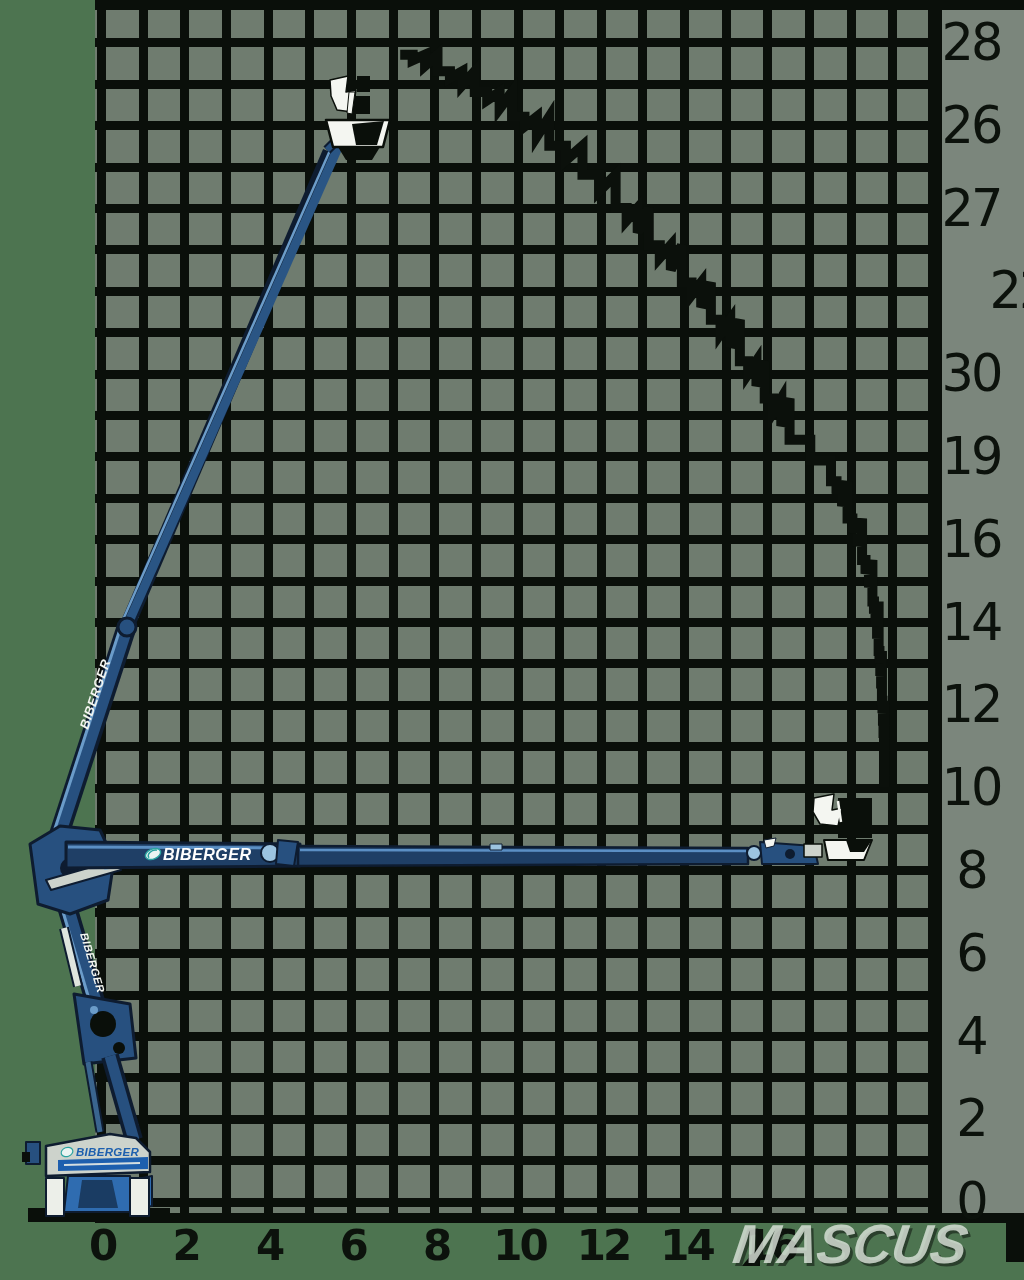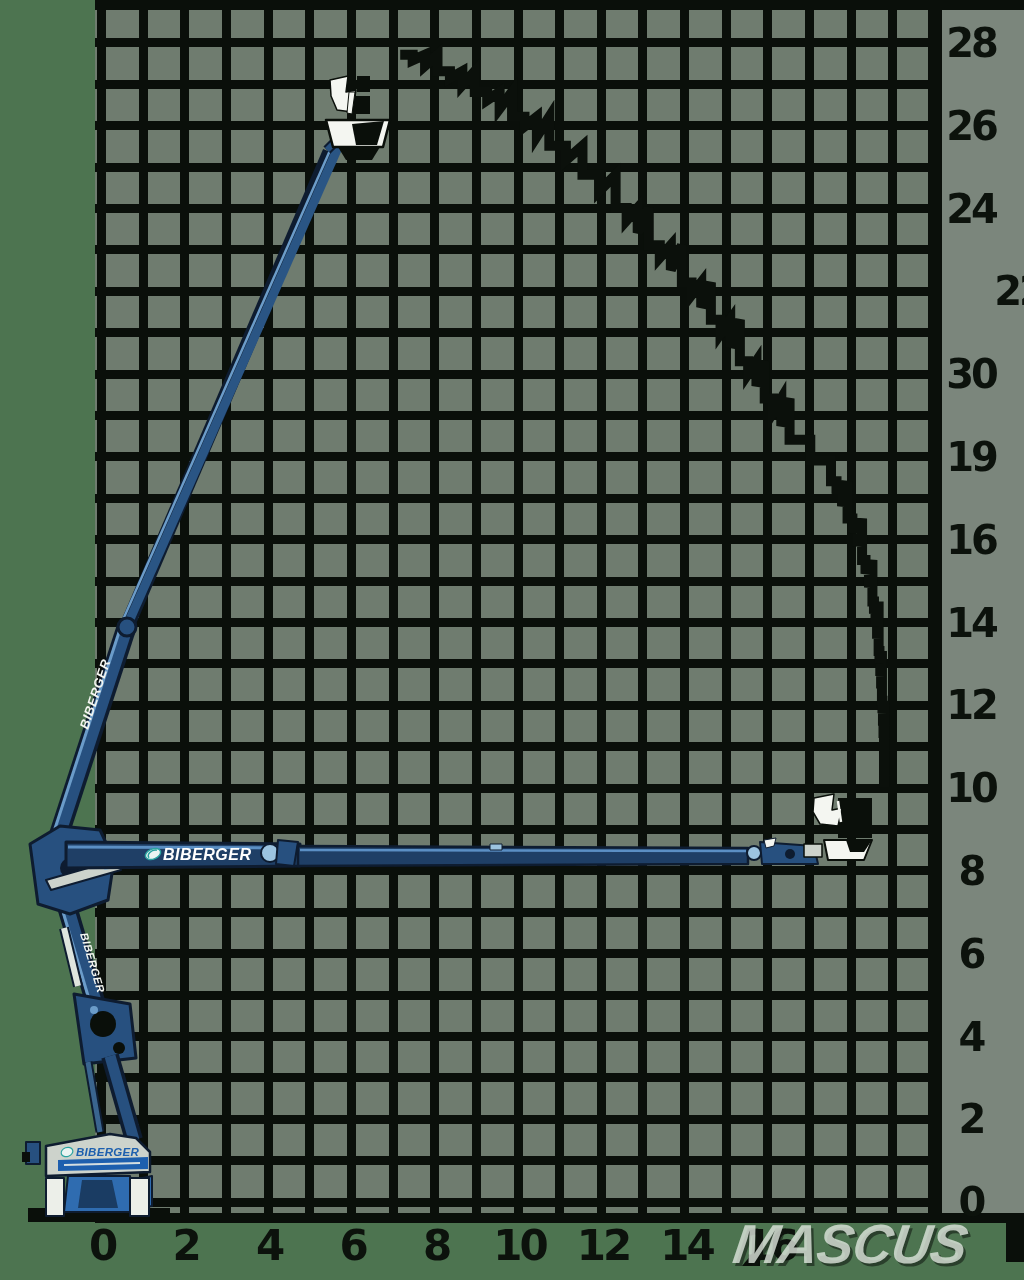--- a/index.html
+++ b/index.html
@@ -13,21 +13,21 @@
       repeating-linear-gradient(to right,#0a0f0a 0 9px,transparent 9px 41.65px),
       repeating-linear-gradient(to bottom,#0a0f0a 0 9px,transparent 9px 41.4px);
     background-position:2px 0,0 -3px;}
   .right-strip{position:absolute;left:942px;top:0;width:82px;height:1215px;background:#7b867c;}
   .right-bar{position:absolute;left:928px;top:0;width:14px;height:1223px;background:#0a0f0a;}
   .top-bar{position:absolute;left:95px;top:0;width:929px;height:10px;background:#0a0f0a;}
   .bottom-bar{position:absolute;left:95px;top:1213px;width:929px;height:10px;background:#0a0f0a;}
 
   .axis-layer{position:absolute;left:0;top:0;width:1024px;height:1280px;pointer-events:none;}
   .ylab{position:absolute;left:938px;width:66px;height:44px;text-align:center;
-    font-weight:bold;font-size:40px;line-height:44px;letter-spacing:-3px;color:#0c120c;}
+    font-weight:normal;font-size:51px;line-height:44px;letter-spacing:-3px;color:#0c120c;}
   .xlab{position:absolute;top:1226px;width:74px;height:40px;text-align:center;
     font-weight:bold;font-size:42px;line-height:40px;letter-spacing:-3px;color:#0c120c;}
 
   svg.overlay{position:absolute;left:0;top:0;}
 
   
   .watermark{position:absolute;left:728px;top:1210px;width:296px;height:70px;}
   .wm-chunk1{position:absolute;left:278px;top:4px;width:18px;height:48px;background:#0a0f0a;}
   .wm-chunk2{position:absolute;left:14px;top:34px;width:18px;height:22px;background:#0a0f0a;
     clip-path:polygon(0 100%,100% 0,100% 100%);}
@@ -43,21 +43,21 @@
 
   <div class="grid"></div>
   <div class="right-strip"></div>
   <div class="right-bar"></div>
   <div class="top-bar"></div>
   <div class="bottom-bar"></div>
 
   <div class="axis-layer" id="right-axis">
       <div class="ylab" style="top: 21px;">28</div>
       <div class="ylab" style="top: 103.8px;">26</div>
-      <div class="ylab" style="top: 186.6px;">24</div>
+      <div class="ylab" style="top: 186.6px;">27</div>
       <div class="ylab" style="top: 269.4px; margin-left: 48px;">22</div>
       <div class="ylab" style="top: 352.2px;">30</div>
       <div class="ylab" style="top: 435px;">19</div>
       <div class="ylab" style="top: 517.8px;">16</div>
       <div class="ylab" style="top: 600.6px;">14</div>
       <div class="ylab" style="top: 683.4px;">12</div>
       <div class="ylab" style="top: 766.2px;">10</div>
       <div class="ylab" style="top: 849px;">8</div>
       <div class="ylab" style="top: 931.8px;">6</div>
       <div class="ylab" style="top: 1014.6px;">4</div>

